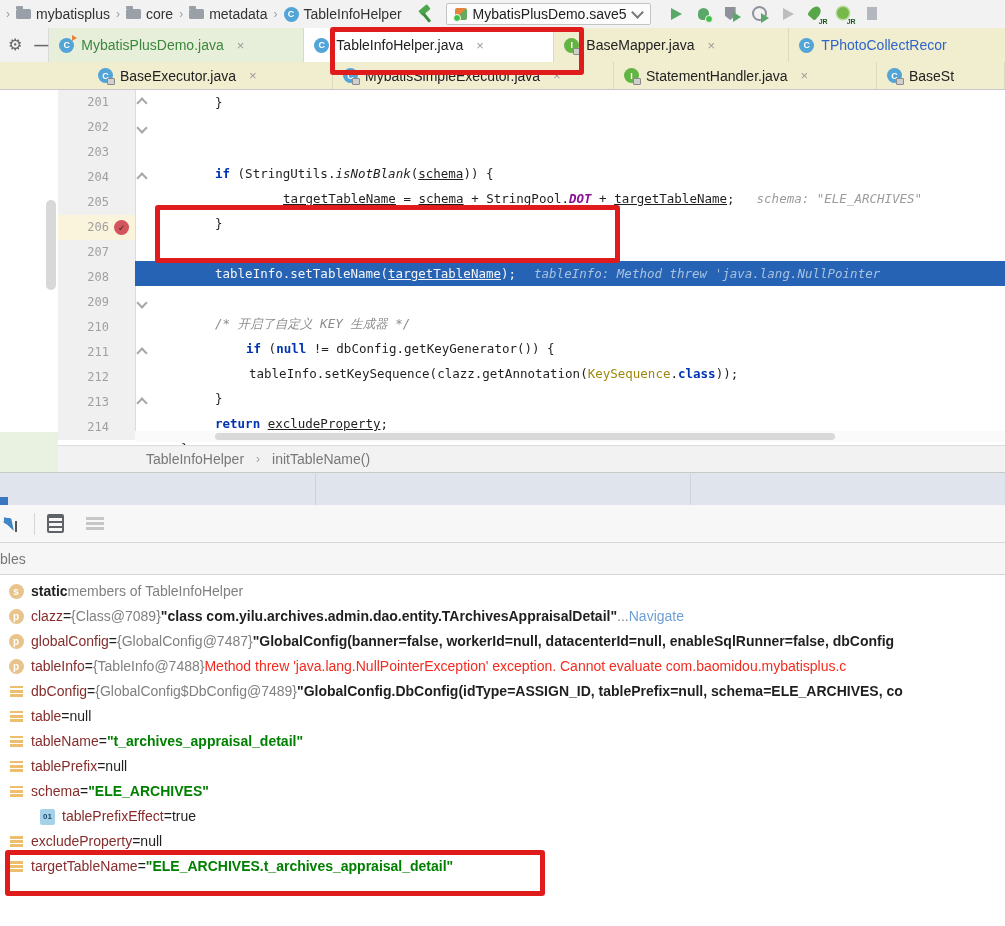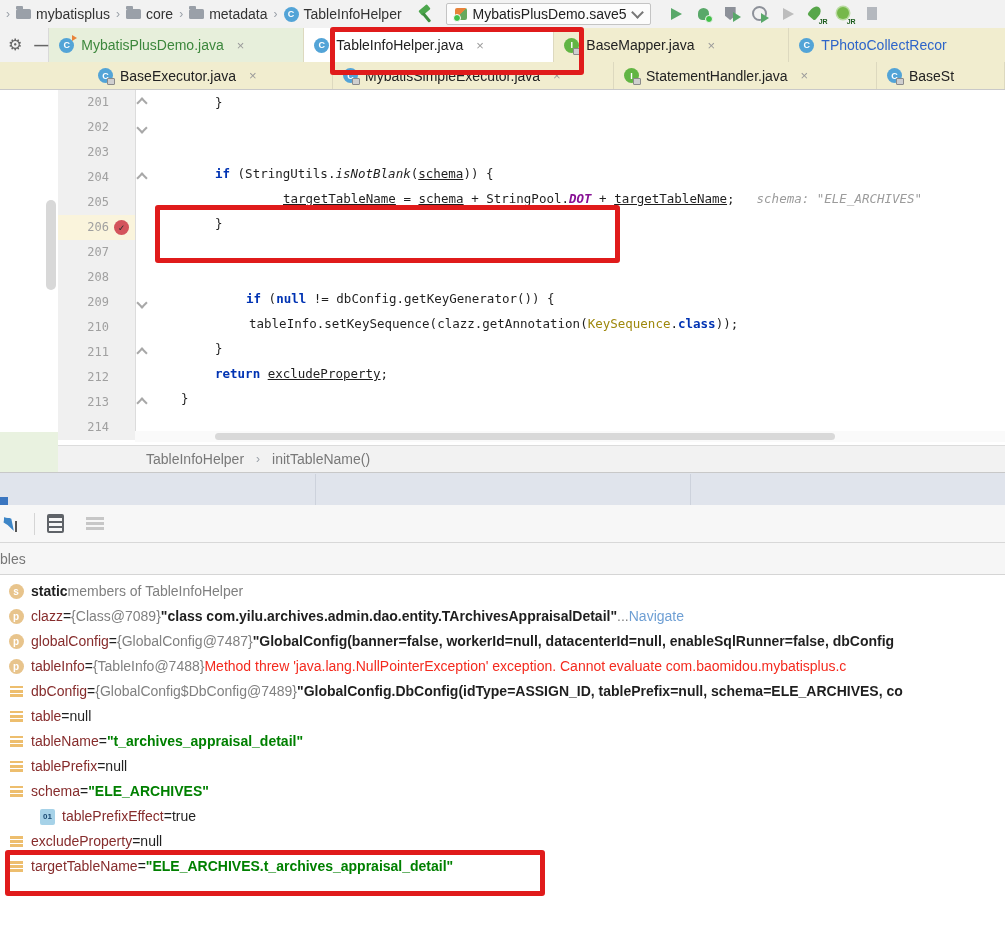--- a/index.html
+++ b/index.html
@@ -239,21 +239,23 @@
         <div class="gut-row">212</div>
         <div class="gut-row">213<span class="fold up"></span></div>
         <div class="gut-row">214</div>
       </div>
     <div class="codearea" id="code">
         <div class="cline" style="padding-left: 80px;"><span class="tk-p">}</span></div>
         <div class="cline" style="padding-left: 80px; margin-top: 46px;"><span class="tk-k">if</span><span class="tk-p"> (StringUtils.</span><span class="tk-si">isNotBlank</span><span class="tk-p">(</span><span class="tk-u">schema</span><span class="tk-p">)) {</span></div>
         <div class="cline" style="padding-left: 114px; margin-left: 34px;"><span class="tk-u">targetTableName</span><span class="tk-p"> = </span><span class="tk-u">schema</span><span class="tk-p"> + StringPool.</span><span class="tk-f">DOT</span><span class="tk-p"> + </span><span class="tk-u">targetTableName</span><span class="tk-p">;</span><span class="tk-h">schema: "ELE_ARCHIVES"</span></div>
         <div class="cline" style="padding-left: 80px;"><span class="tk-p">}</span></div>
         <div class="cline" style="padding-left: 12px;"></div>
+        <div class="cline exec" style="padding-left: 80px;"><span class="tk-w">tableInfo.setTableName(</span><span class="tk-wu">targetTableName</span><span class="tk-w">);</span><span class="tk-wh">tableInfo: Method threw 'java.lang.NullPointer</span></div>
         <div class="cline" style="padding-left: 12px;"></div>
+        <div class="cline" style="padding-left: 80px;"><span class="tk-c">/* 开启了自定义 KEY 生成器 */</span></div>
         <div class="cline" style="padding-left: 111px;"><span class="tk-k">if</span><span class="tk-p"> (</span><span class="tk-k">null</span><span class="tk-p"> != dbConfig.getKeyGenerator()) {</span></div>
         <div class="cline" style="padding-left: 114px;"><span class="tk-p">tableInfo.setKeySequence(clazz.getAnnotation(</span><span class="tk-y">KeySequence</span><span class="tk-p">.</span><span class="tk-k">class</span><span class="tk-p">));</span></div>
         <div class="cline" style="padding-left: 80px;"><span class="tk-p">}</span></div>
         <div class="cline" style="padding-left: 80px;"><span class="tk-k">return</span><span class="tk-p"> </span><span class="tk-u">excludeProperty</span><span class="tk-p">;</span></div>
         <div class="cline" style="padding-left: 46px;"><span class="tk-p">}</span></div>
         <div class="cline" style="padding-left: 12px;"></div>
       </div>
     <div class="hscroll">
         <div class="hthumb"></div>
       </div>

